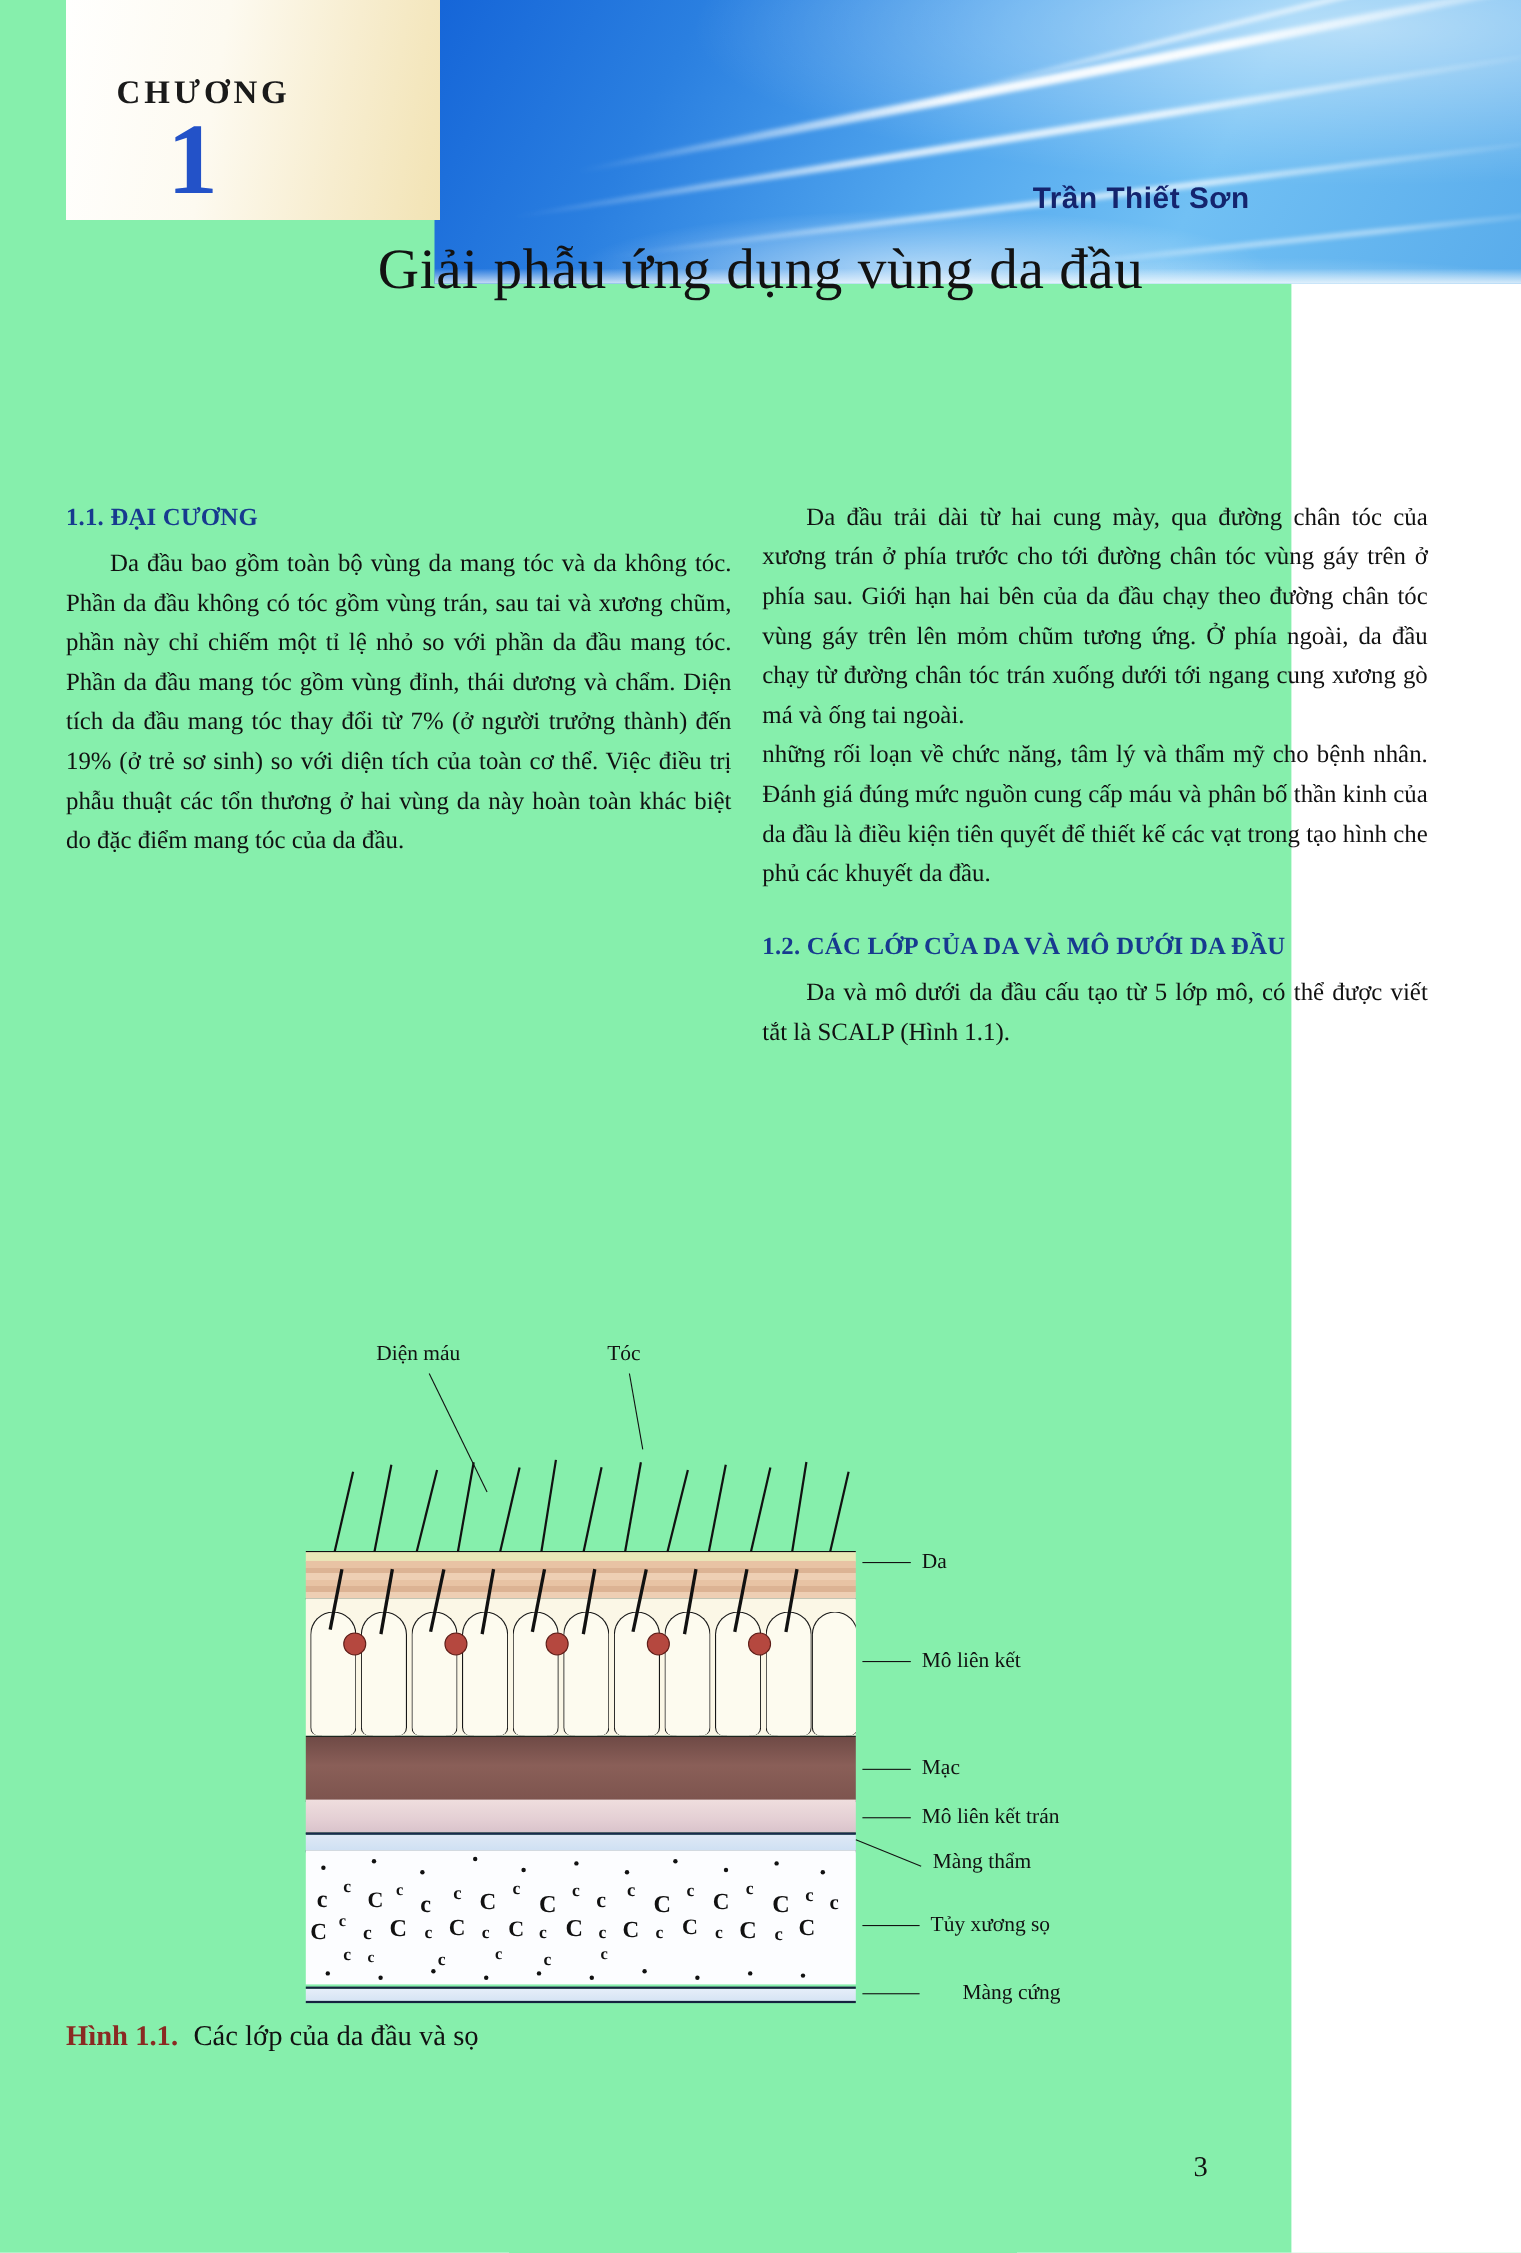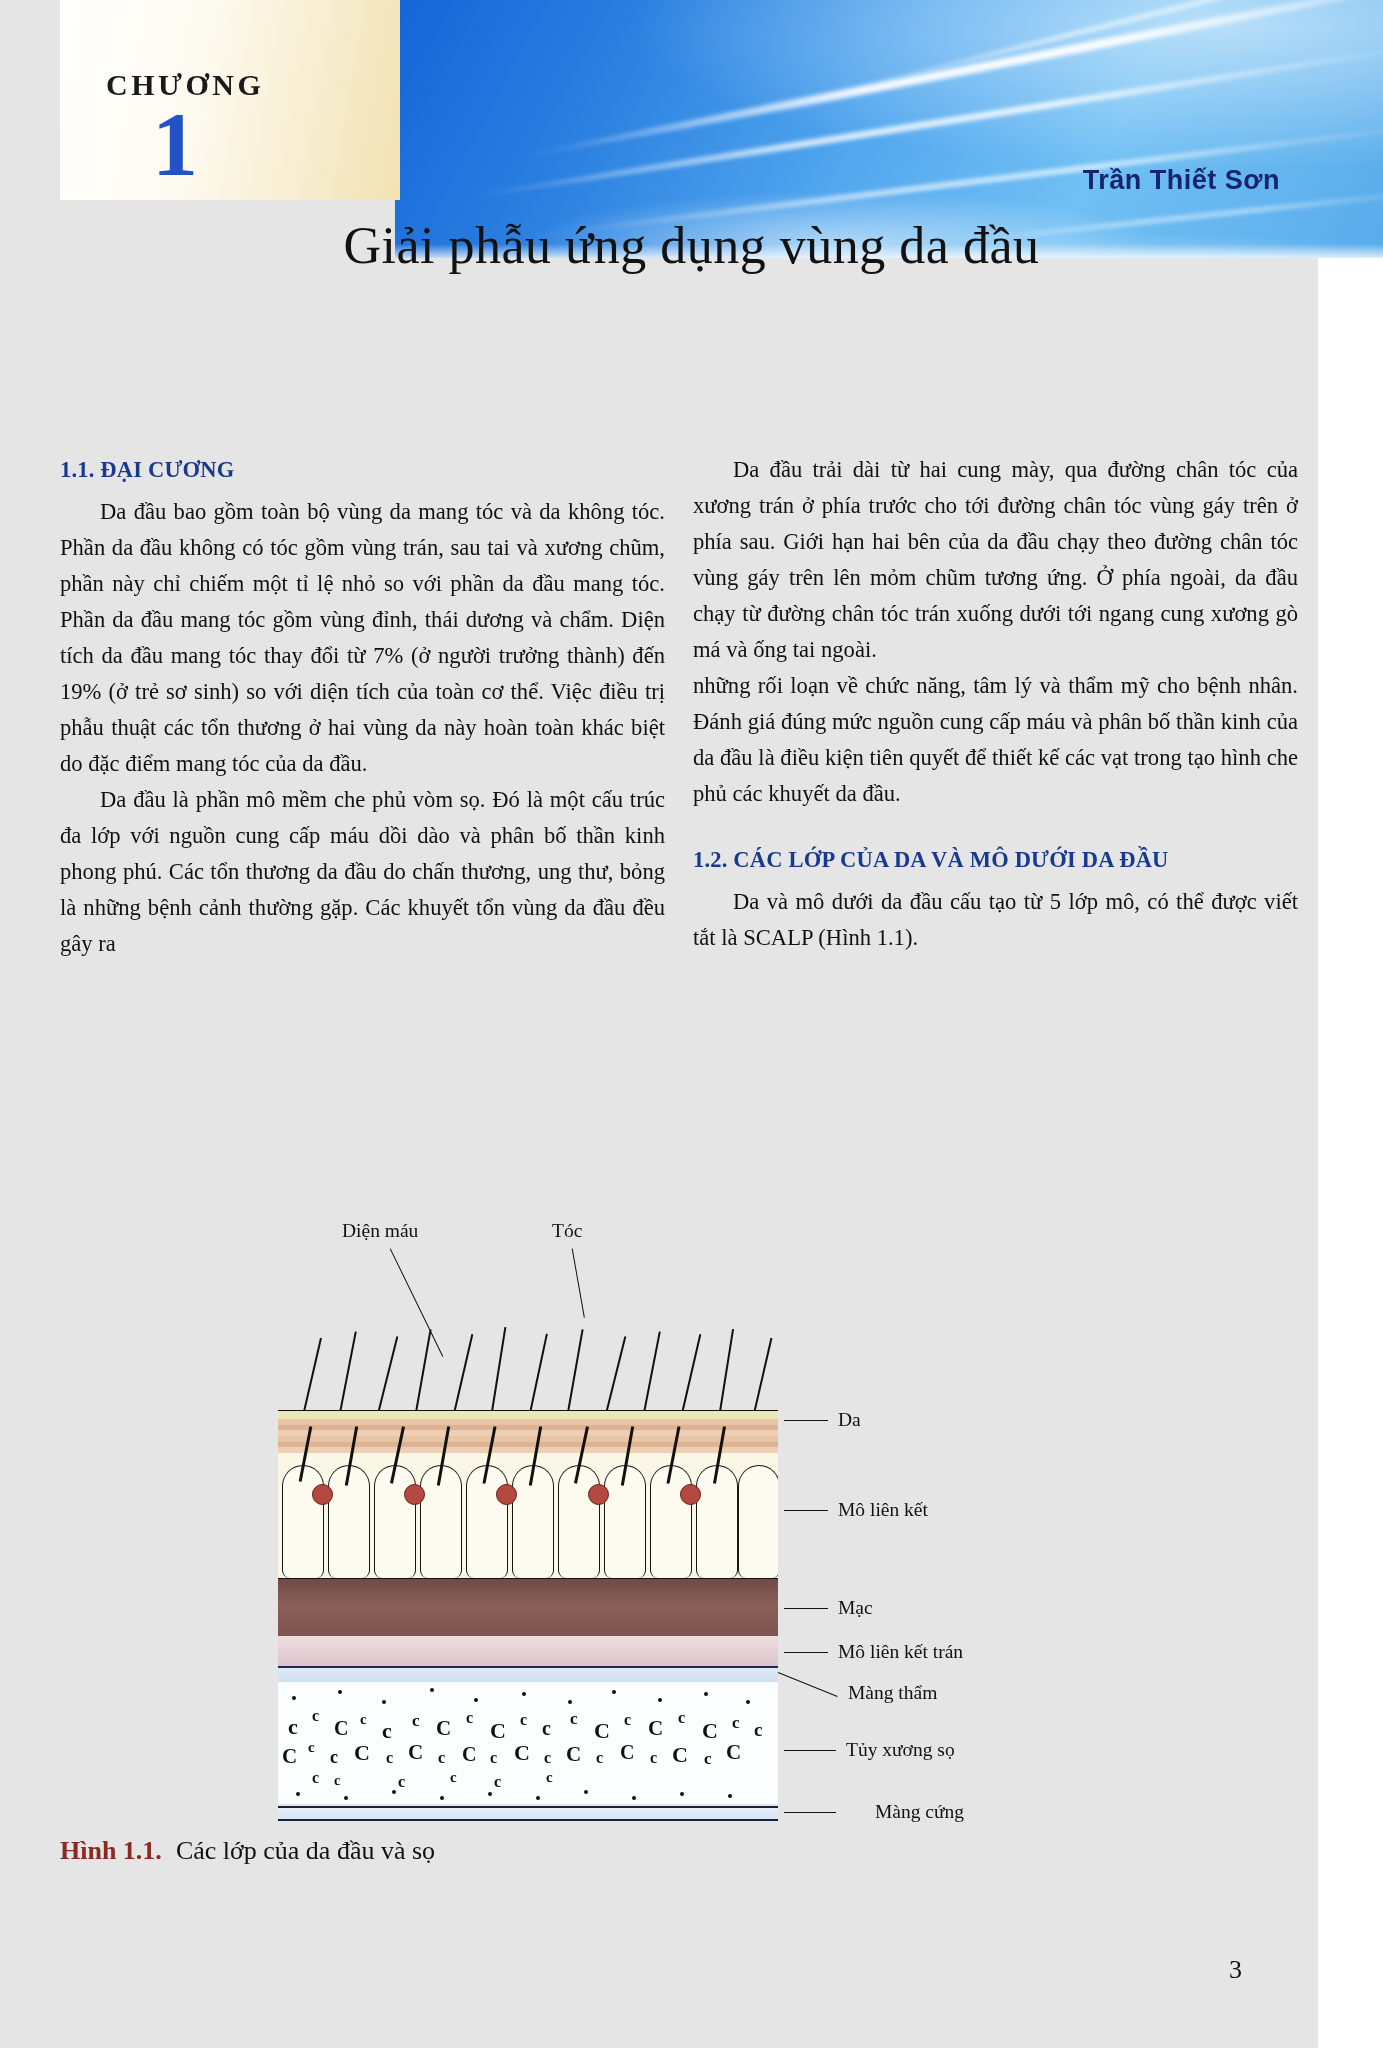--- a/index.html
+++ b/index.html
@@ -4,22 +4,22 @@
 <style>
   html, body { margin:0; padding:0; }
   body {
     width:1383px; height:2048px;
     background:#ffffff;
     font-family:"Liberation Serif", serif;
     position:relative;
     overflow:hidden;
   }
   .page {
-    position:absolute; left:0; top:0; width:1318px; height:2048px;
-    background:#e5e5e5;
+    position:absolute; left:0; top:0; width:1174px; height:2048px;
+    background:#86efac;
     text-decoration:underline;
   }
 
   
   .header-band {
     position:absolute; left:395px; top:0px; width:988px; height:258px;
     background:
       radial-gradient(ellipse 900px 180px at 78% 120%, rgba(255,255,255,0.85) 0%, rgba(255,255,255,0) 42%),
       radial-gradient(ellipse 700px 120px at 45% 95%, rgba(255,255,255,0.55) 0%, rgba(255,255,255,0) 45%),
       radial-gradient(ellipse 1100px 260px at 85% 10%, rgba(255,255,255,0.5) 0%, rgba(255,255,255,0) 55%),
@@ -186,21 +186,20 @@
   <div class="chapter-block"></div>
   <div class="chuong-word">CHƯƠNG</div>
   <div class="chuong-num">1</div>
   <div class="author">Trần Thiết Sơn</div>
 
   <div class="main-title">Giải phẫu ứng dụng vùng da đầu</div>
 
   <div class="col col-left">
     <div class="sec-head">1.1. ĐẠI CƯƠNG</div>
     <p class="body">Da đầu bao gồm toàn bộ vùng da mang tóc và da không tóc. Phần da đầu không có tóc gồm vùng trán, sau tai và xương chũm, phần này chỉ chiếm một tỉ lệ nhỏ so với phần da đầu mang tóc. Phần da đầu mang tóc gồm vùng đỉnh, thái dương và chẩm. Diện tích da đầu mang tóc thay đổi từ 7% (ở người trưởng thành) đến 19% (ở trẻ sơ sinh) so với diện tích của toàn cơ thể. Việc điều trị phẫu thuật các tổn thương ở hai vùng da này hoàn toàn khác biệt do đặc điểm mang tóc của da đầu.</p>
-    <p class="body">Da đầu là phần mô mềm che phủ vòm sọ. Đó là một cấu trúc đa lớp với nguồn cung cấp máu dồi dào và phân bố thần kinh phong phú. Các tổn thương da đầu do chấn thương, ung thư, bỏng là những bệnh cảnh thường gặp. Các khuyết tổn vùng da đầu đều gây ra</p>
   </div>
 
   <div class="col col-right">
     <p class="body">Da đầu trải dài từ hai cung mày, qua đường chân tóc của xương trán ở phía trước cho tới đường chân tóc vùng gáy trên ở phía sau. Giới hạn hai bên của da đầu chạy theo đường chân tóc vùng gáy trên lên mỏm chũm tương ứng. Ở phía ngoài, da đầu chạy từ đường chân tóc trán xuống dưới tới ngang cung xương gò má và ống tai ngoài.</p>
     <p class="body" style="text-indent:0">những rối loạn về chức năng, tâm lý và thẩm mỹ cho bệnh nhân. Đánh giá đúng mức nguồn cung cấp máu và phân bố thần kinh của da đầu là điều kiện tiên quyết để thiết kế các vạt trong tạo hình che phủ các khuyết da đầu.</p>
     <div class="sec-head second">1.2. CÁC LỚP CỦA DA VÀ MÔ DƯỚI DA ĐẦU</div>
     <p class="body">Da và mô dưới da đầu cấu tạo từ 5 lớp mô, có thể được viết tắt là SCALP (Hình 1.1).</p>
   </div>
 
   <div class="figure">

